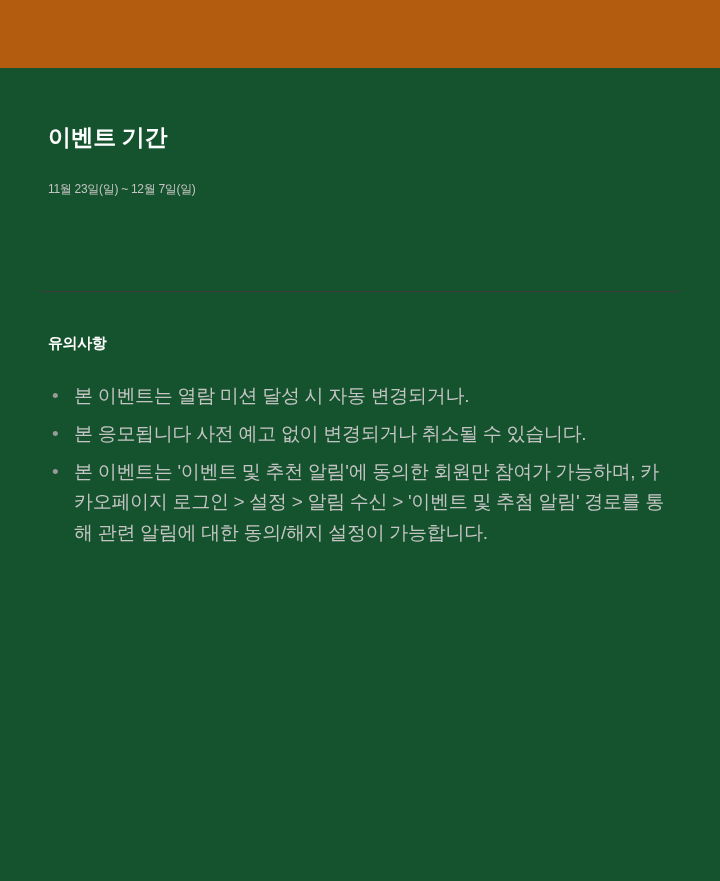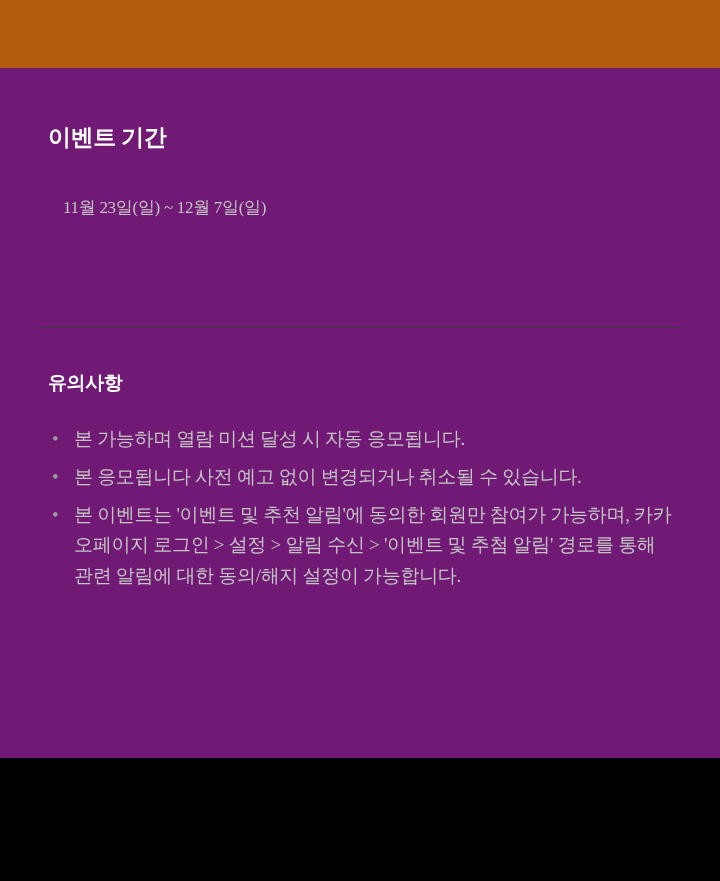--- a/index.html
+++ b/index.html
@@ -10,23 +10,22 @@
   body {
     width: 720px;
     height: 881px;
     background: #000000;
     font-family: "Liberation Sans", sans-serif;
     overflow: hidden;
   }
   .page {
     position: relative;
     width: 720px;
-    height: 758px;
-    background: #701a75;
-    font-family: Liberation Serif, serif;
+    height: 881px;
+    background: #14532d;
   }
   
   .banner {
     width: 720px;
     height: 68px;
     background: #b35c10;
   }
   .content {
     padding: 0 48px;
     box-sizing: border-box;
@@ -37,24 +36,24 @@
   .section-title {
     color: #ffffff;
     font-size: 23px;
     font-weight: bold;
     letter-spacing: -0.4px;
     margin: 0;
     padding: 0;
   }
   .section-body {
     color: #c4c4c4;
-    font-size: 17px;
+    font-size: 12px;
     font-weight: normal;
     letter-spacing: -0.3px;
-    margin: 15px;
+    margin: 0;
     padding: 0;
   }
   .sp-1 { height: 54px; }
   .sp-2 { height: 28px; }
   .sp-3 { height: 50px; }
   .sp-4 { height: 28px; }
 
   .divider-wrap {
     padding: 0 40px;
     box-sizing: border-box;
@@ -62,21 +61,21 @@
     display: flex;
     align-items: center;
   }
   .divider {
     width: 100%;
     height: 1px;
     background: #3a3a3a;
   }
   .notice-title {
     color: #ffffff;
-    font-size: 19px;
+    font-size: 15px;
     font-weight: bold;
     letter-spacing: -0.4px;
     margin: 0 0 28px 0;
   }
   ul.notice-list {
     list-style: none;
     margin: 0;
     padding: 0;
   }
   ul.notice-list li {
@@ -121,21 +120,21 @@
 
   <div class="divider-wrap">
     <div class="divider"></div>
   </div>
 
   <div class="content">
     <h2 class="notice-title">유의사항</h2>
     <ul class="notice-list">
       <li>
         <span class="bullet">•</span>
-        <span>본 가능하며 열람 미션 달성 시 자동 응모됩니다.</span>
+        <span>본 이벤트는 열람 미션 달성 시 자동 변경되거나.</span>
       </li>
       <li>
         <span class="bullet">•</span>
         <span>본 응모됩니다 사전 예고 없이 변경되거나 취소될 수 있습니다.</span>
       </li>
       <li>
         <span class="bullet">•</span>
         <span>본 이벤트는 '이벤트 및 추천 알림'에 동의한 회원만 참여가 가능하며, 카카오페이지 로그인 &gt; 설정 &gt; 알림 수신 &gt; '이벤트 및 추첨 알림' 경로를 통해 관련 알림에 대한 동의/해지 설정이 가능합니다.</span>
       </li>
     </ul>

